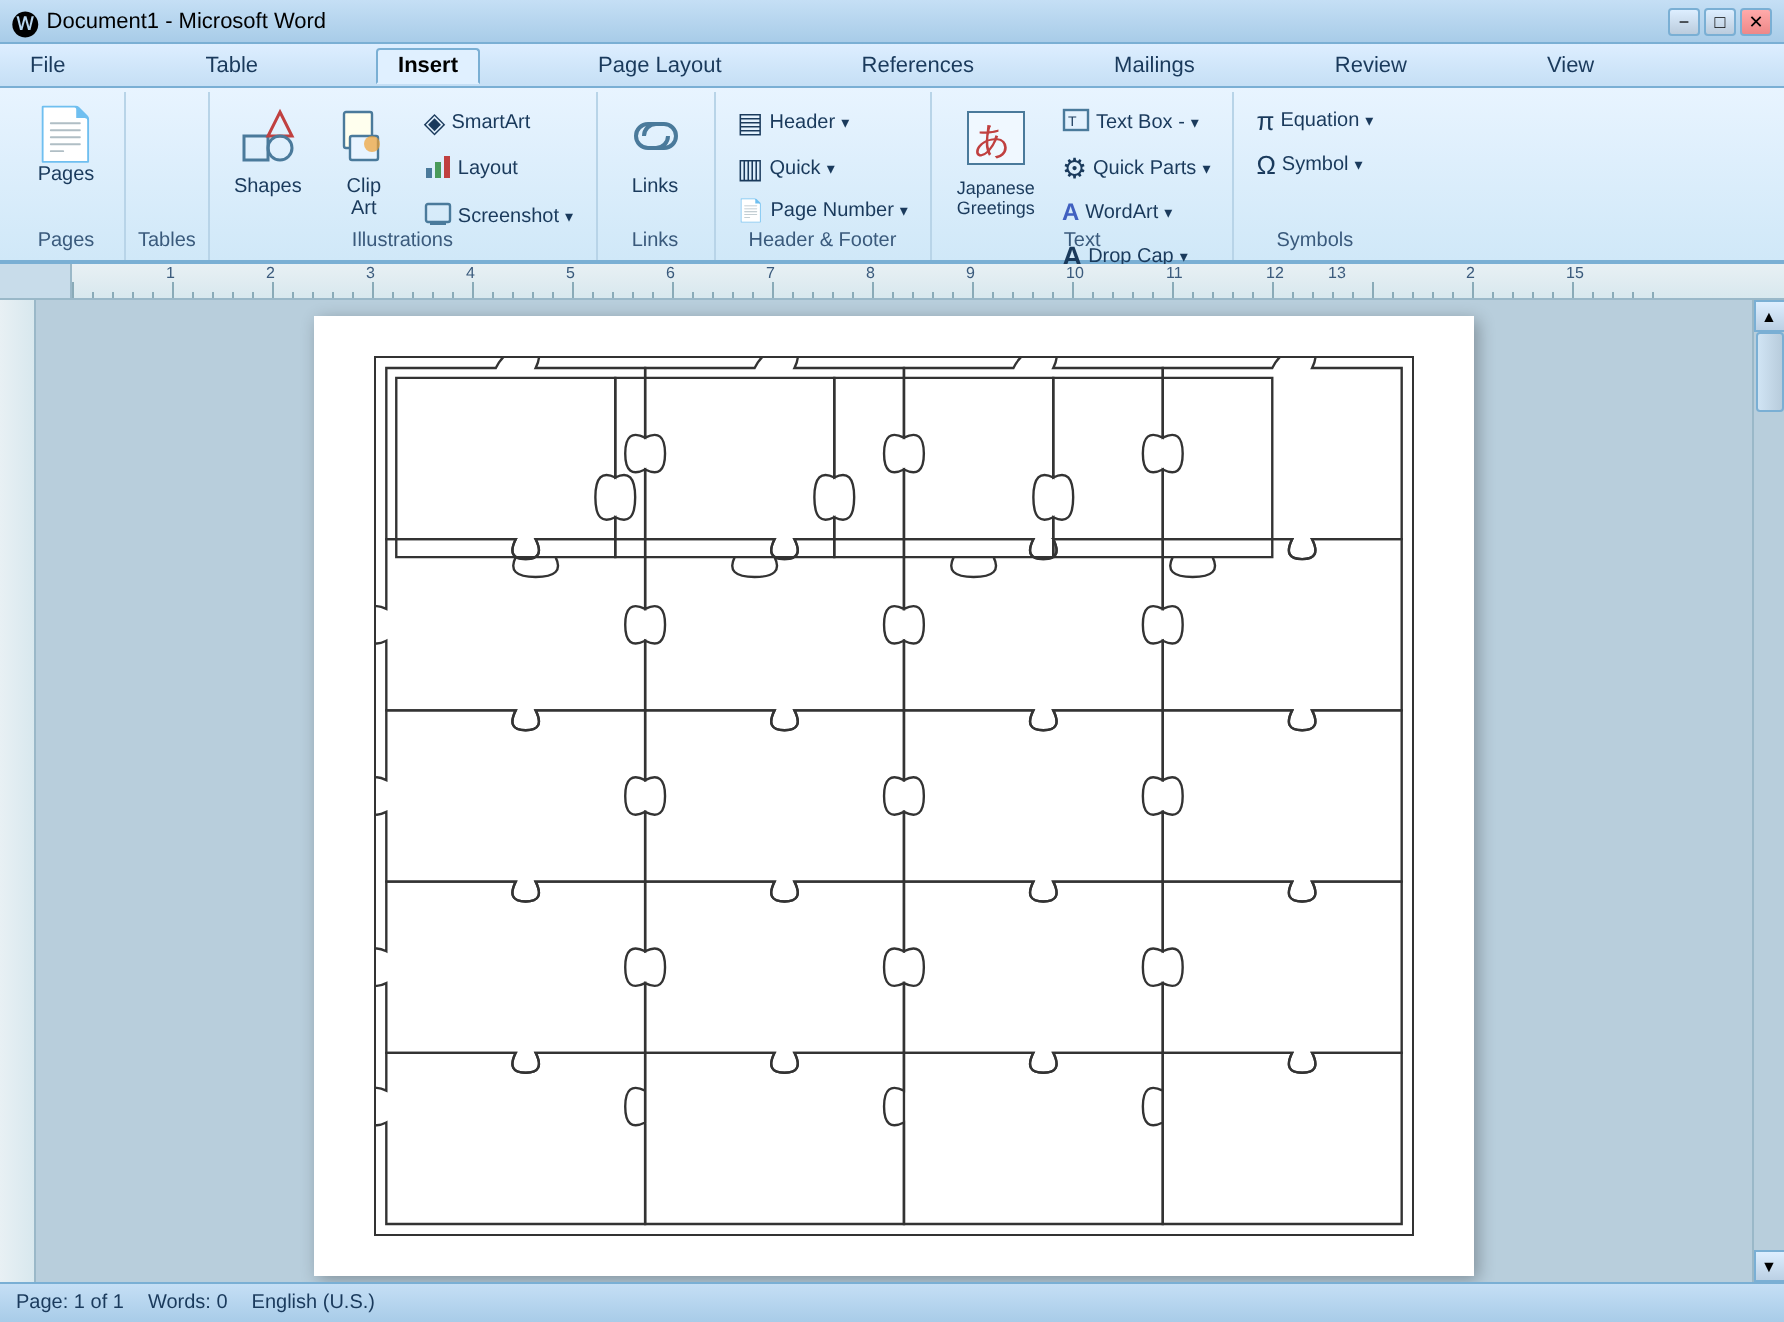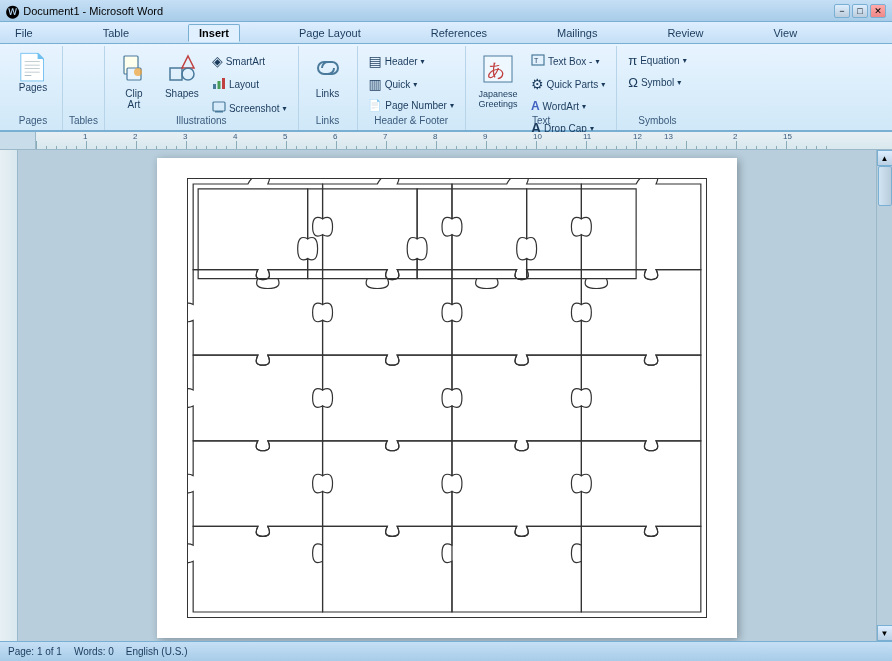--- a/index.html
+++ b/index.html
@@ -252,36 +252,36 @@
   <div class="ribbon-group">
     <div class="ribbon-group-label">Tables</div>
   </div>
 
   <div class="ribbon-group">
     <div class="ribbon-group-content">
 
       <div class="ribbon-btn-large">
         <div class="icon">
           <svg width="28" height="28" viewBox="0 0 28 28">
+            <rect x="2" y="14" width="12" height="12" fill="none" stroke="#4a7a9b" stroke-width="1.5"></rect>
+            <polygon points="20,2 26,14 14,14" fill="none" stroke="#c04040" stroke-width="1.5"></polygon>
+            <circle cx="20" cy="20" r="6" fill="none" stroke="#4a7a9b" stroke-width="1.5"></circle>
+          </svg>
+        </div>
+        <div class="label">Shapes</div>
+      </div>
+      <div class="ribbon-btn-large">
+        <div class="icon">
+          <svg width="28" height="28" viewBox="0 0 28 28">
             <rect x="4" y="2" width="14" height="18" fill="#ffe" stroke="#4a7a9b" stroke-width="1.2" rx="1"></rect>
             <rect x="7" y="14" width="14" height="12" fill="#e8f4ff" stroke="#4a7a9b" stroke-width="1.2" rx="1"></rect>
             <circle cx="18" cy="18" r="4" fill="#f0a030" opacity="0.7"></circle>
           </svg>
         </div>
         <div class="label">Clip<br>Art</div>
-      </div>
-      <div class="ribbon-btn-large">
-        <div class="icon">
-          <svg width="28" height="28" viewBox="0 0 28 28">
-            <rect x="2" y="14" width="12" height="12" fill="none" stroke="#4a7a9b" stroke-width="1.5"></rect>
-            <polygon points="20,2 26,14 14,14" fill="none" stroke="#c04040" stroke-width="1.5"></polygon>
-            <circle cx="20" cy="20" r="6" fill="none" stroke="#4a7a9b" stroke-width="1.5"></circle>
-          </svg>
-        </div>
-        <div class="label">Shapes</div>
       </div>
 
       <div class="small-group">
         <div class="ribbon-btn-small">
           <span class="icon">◈</span>
           <span>SmartArt</span>
         </div>
         <div class="ribbon-btn-small">
           <span class="icon">
             <svg width="14" height="14" viewBox="0 0 14 14">

